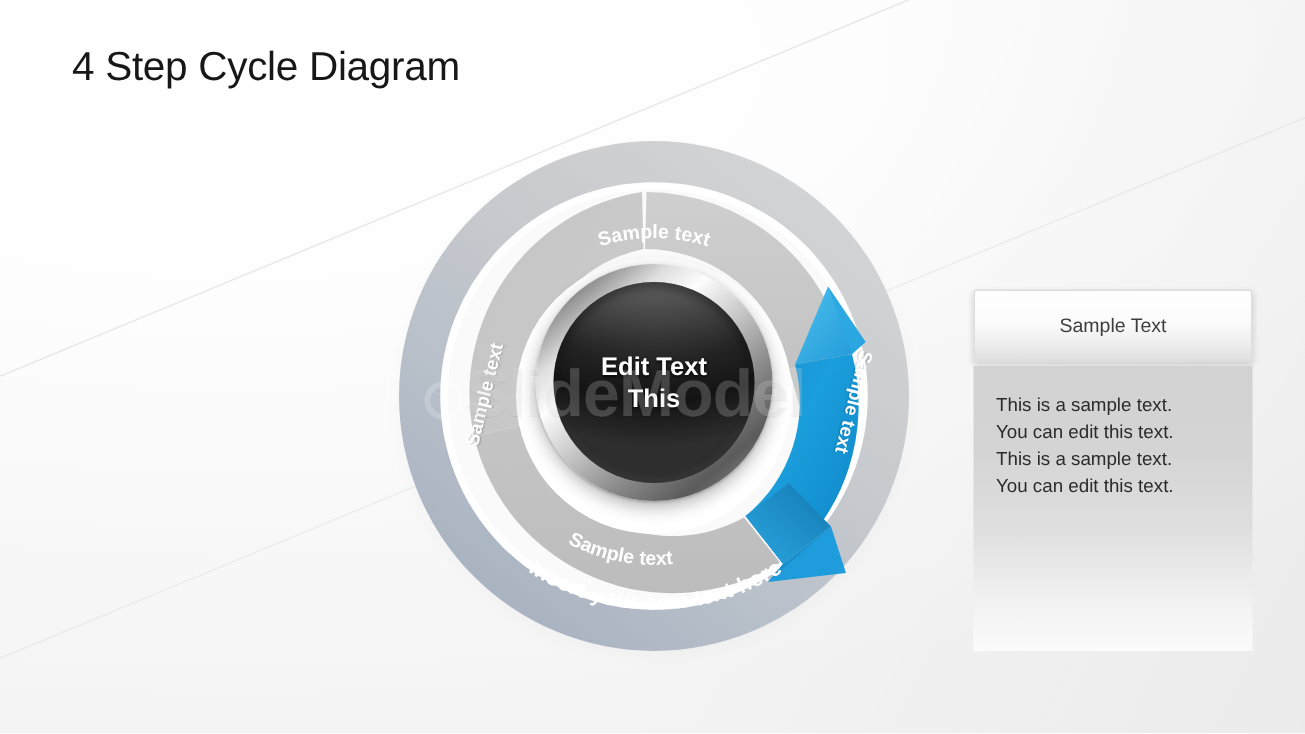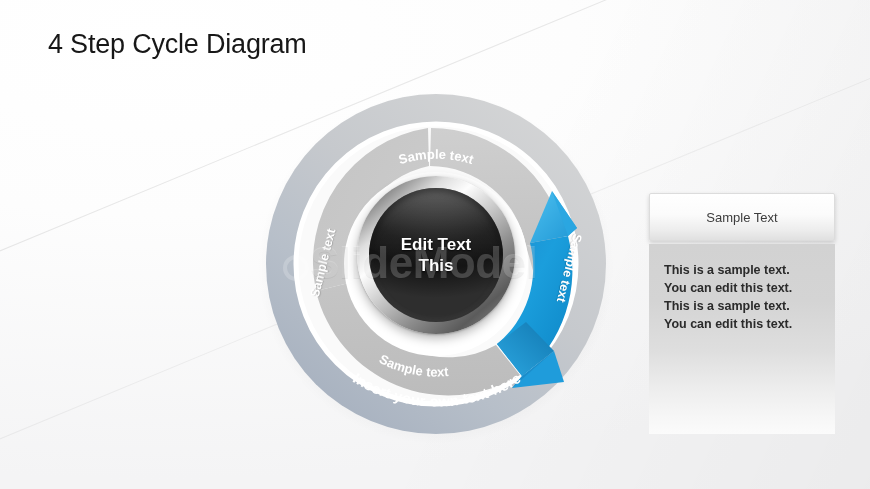--- a/index.html
+++ b/index.html
@@ -211,21 +211,20 @@
     box-sizing: border-box;
   }
   .panel-text {
     position: absolute;
     left: 15px;
     top: 17px;
     font-size: 12.5px;
     line-height: 18px;
     color: #2b2b2b;
     white-space: pre-line;
-    font-weight: bold;
   }
 </style>
 </head>
 <body>
 
 <div id="slide">
 
   <div class="bg-diag"></div>
   <div class="bg-diag second"></div>
   <div class="bg-vignette"></div>

